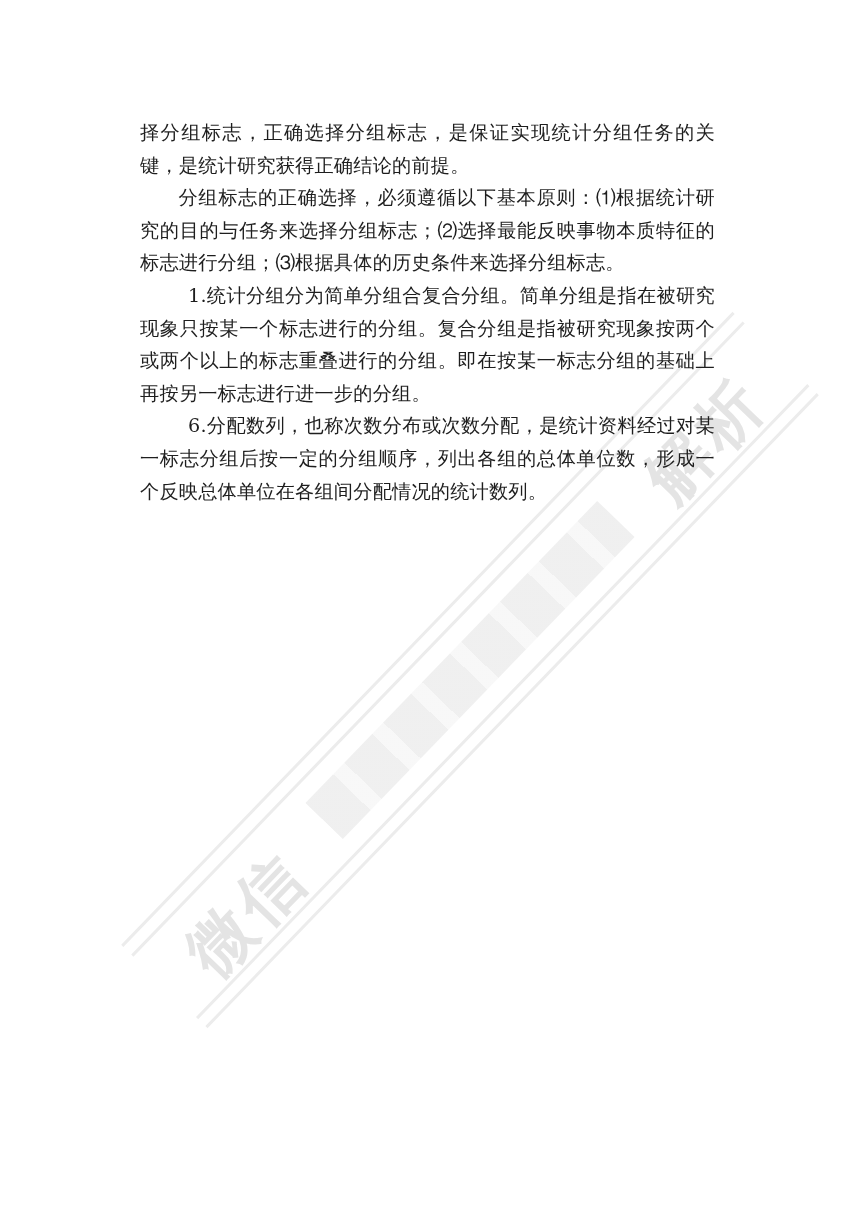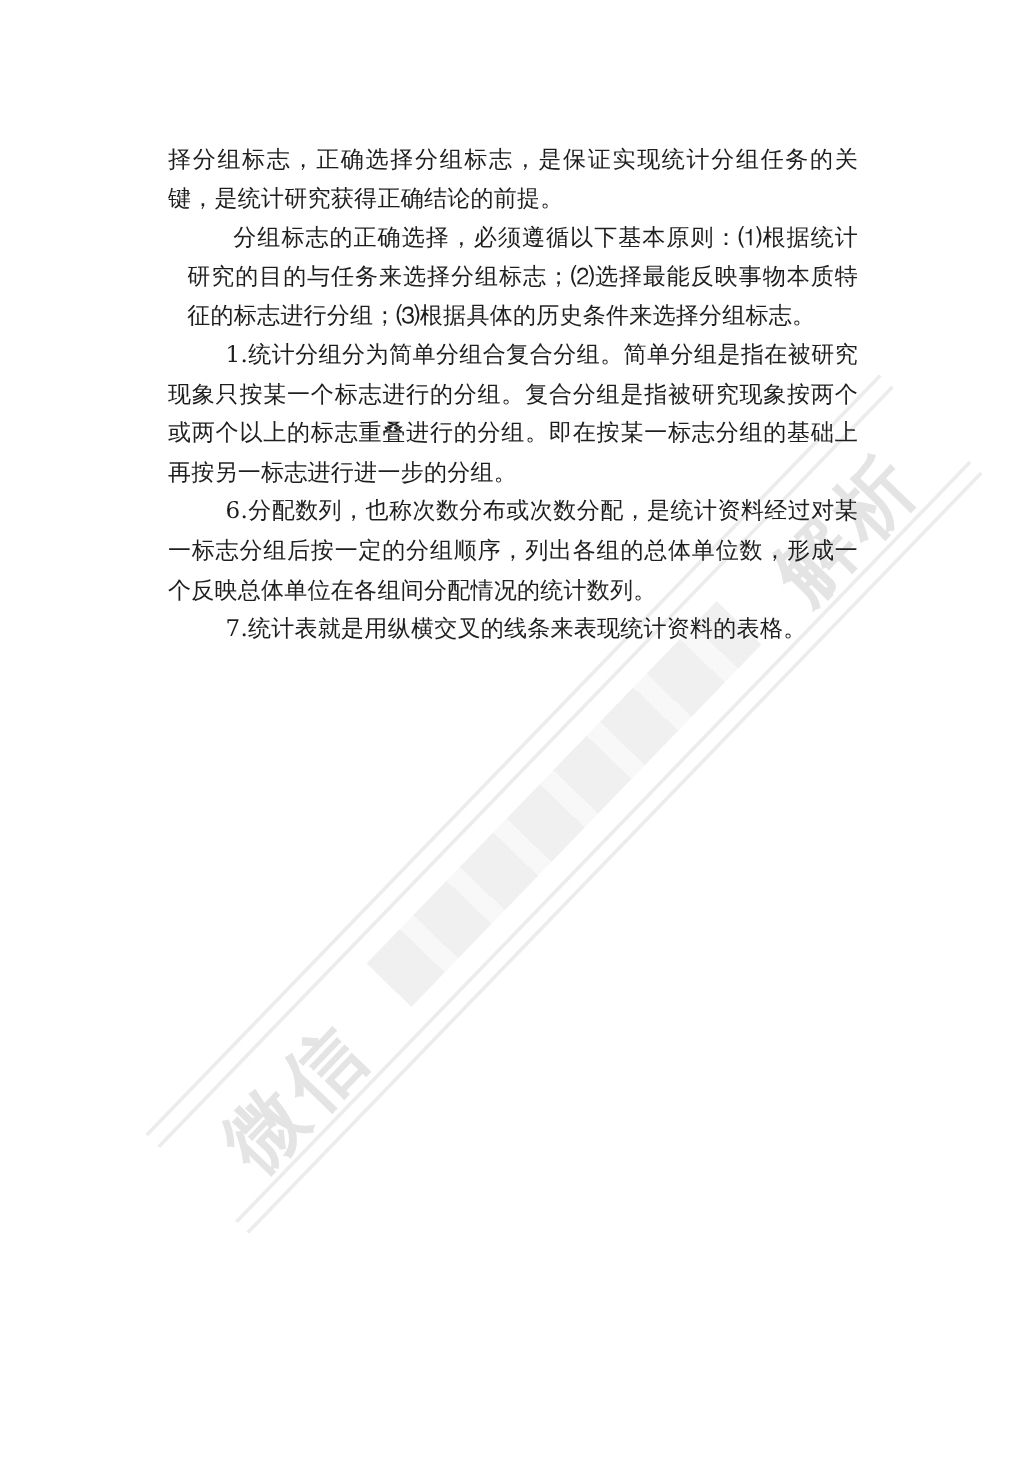--- a/index.html
+++ b/index.html
@@ -67,21 +67,21 @@
     line-height: 32.6px;
     color: #1e1e1e;
     letter-spacing: 0.2px;
   }
   .content p {
     margin: 0;
     padding: 0;
     text-align: justify;
     text-align-last: left;
   }
-  .content p.indent { text-indent: 2em; margin-left: 16px; }
+  .content p.indent { text-indent: 2em; }
   .content p.num { text-indent: 2.5em; }
   .content p.noindent { text-indent: 0; }
 </style>
 </head>
 <body>
 
 <div class="page">
 
   <div class="watermark">
     <div class="wm-stripe" style="top:0px"></div>
@@ -91,16 +91,15 @@
     <span class="wm-text wm-start">微信</span>
     <div class="wm-mid"></div>
     <span class="wm-text wm-end">解析</span>
   </div>
 
   <div class="content">
     <p class="noindent">择分组标志，正确选择分组标志，是保证实现统计分组任务的关键，是统计研究获得正确结论的前提。</p>
     <p class="indent">分组标志的正确选择，必须遵循以下基本原则：⑴根据统计研究的目的与任务来选择分组标志；⑵选择最能反映事物本质特征的标志进行分组；⑶根据具体的历史条件来选择分组标志。</p>
     <p class="num">1.统计分组分为简单分组合复合分组。简单分组是指在被研究现象只按某一个标志进行的分组。复合分组是指被研究现象按两个或两个以上的标志重叠进行的分组。即在按某一标志分组的基础上再按另一标志进行进一步的分组。</p>
     <p class="num">6.分配数列，也称次数分布或次数分配，是统计资料经过对某一标志分组后按一定的分组顺序，列出各组的总体单位数，形成一个反映总体单位在各组间分配情况的统计数列。</p>
-    <p class="num">7.统计表就是用纵横交叉的线条来表现统计资料的表格。</p>
   </div>
 
 </div>
 
 </body></html>

